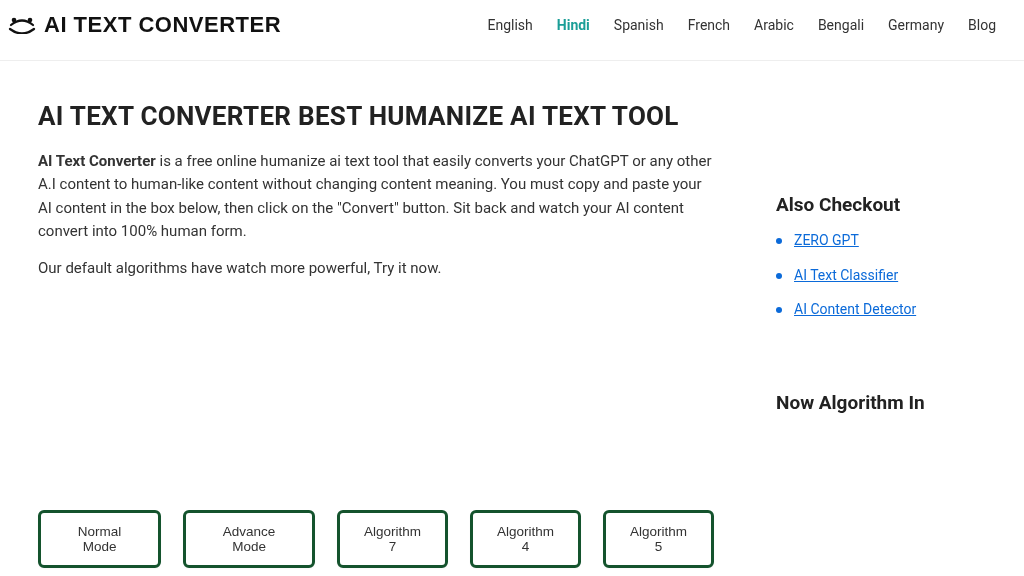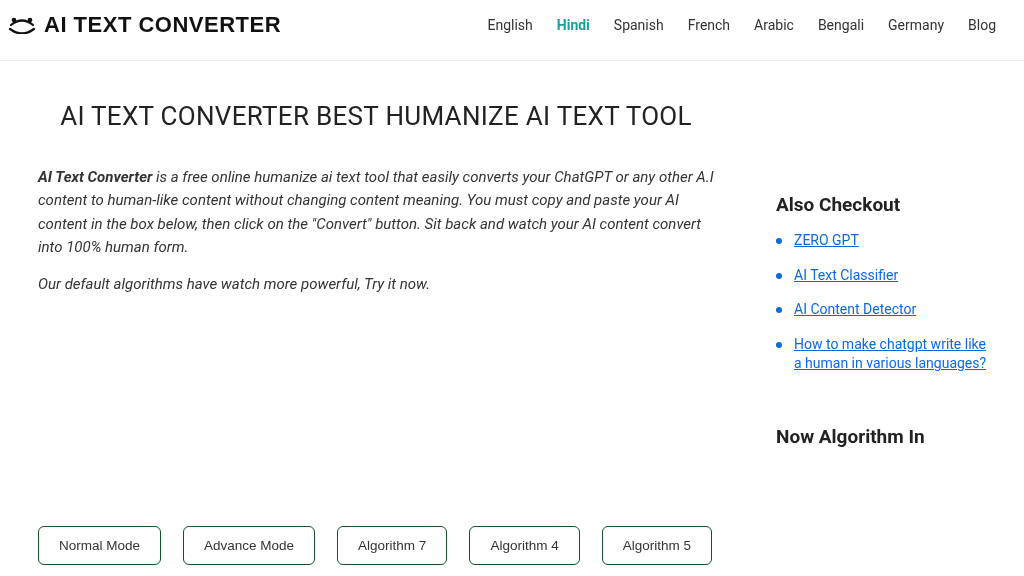--- a/index.html
+++ b/index.html
@@ -11,28 +11,28 @@
     .logo-icon { width: 28px; height: 18px; display: inline-block; }
     .logo-text { font-size: 22px; font-weight: 800; letter-spacing: 0.5px; color: #111; font-family: "Arial Black", Impact, sans-serif; }
 
     .nav { display: flex; gap: 24px; }
     .nav-item { font-size: 14px; color: #333; text-decoration: none; cursor: pointer; }
     .nav-item.active { color: #1a9e97; font-weight: bold; }
 
     .page { display: flex; gap: 34px; padding: 30px 24px 0 24px; background: #fff; align-items: flex-start; }
 
     .main { flex: 1; background: #fff; padding: 10px 20px 30px 14px; border-radius: 4px; }
-    .main-title { font-size: 26px; font-weight: 400; text-align: center; color: #222; margin-bottom: 35px; letter-spacing: 0.3px; }
-    .intro p { font-size: 15px; color: #333; line-height: 1.55; margin-bottom: 14px; font-style: italic; }
+    .main-title { font-size: 26px; font-weight: 700; color: #222; margin-bottom: 19px; letter-spacing: 0.3px; }
+    .intro p { font-size: 15px; color: #333; line-height: 1.55; margin-bottom: 14px; }
     .intro .bold { font-weight: 700; }
 
     .mode-row { display: flex; gap: 22px; margin-top: 230px; }
-    .mode-btn { border: 1px solid #14532d; background: #fff; border-radius: 6px; padding: 11px 20px; font-size: 13.5px; color: #333; cursor: pointer; box-shadow: 0 1px 2px rgba(0,0,0,0.03); }
+    .mode-btn { border: 3px solid #14532d; background: #fff; border-radius: 6px; padding: 11px 20px; font-size: 13.5px; color: #333; cursor: pointer; box-shadow: 0 1px 2px rgba(0,0,0,0.03); }
 
-    .sidebar { width: 232px; display: flex; flex-direction: column; gap: 20px; padding-top: 94px; }
+    .sidebar { width: 232px; display: flex; flex-direction: column; gap: 40px; padding-top: 94px; }
     .side-box { background: #fff; padding: 8px 8px 14px 8px; border-radius: 4px; }
     .side-title { font-size: 19px; font-weight: 700; color: #222; margin-bottom: 14px; }
     .side-list { list-style: none; }
     .side-list li { position: relative; padding-left: 18px; margin-bottom: 9px; font-size: 14px; line-height: 1.4; margin-top: 15px; }
     .side-list li::before { content: ""; position: absolute; left: 0; top: 7px; width: 6px; height: 6px; border-radius: 50%; background: #0b6ad9; }
     .side-list a { color: #0b6ad9; text-decoration: underline; cursor: pointer; }
     .side-list .dash { color: #333; }
   </style>
 </head>
 <body>
@@ -81,21 +81,20 @@
     </div>
   </main>
 
   <aside class="sidebar">
     <div class="side-box">
       <h3 class="side-title">Also Checkout</h3>
       <ul class="side-list">
         <li><a>ZERO GPT</a></li>
         <li><a>AI Text Classifier</a></li>
         <li><a>AI Content Detector</a></li>
-        <li><a>How to make chatgpt write like a human in various languages?</a></li>
       </ul>
     </div>
 
     <div class="side-box">
       <h3 class="side-title">Now Algorithm In</h3>
     </div>
   </aside>
 
 </div>
 

